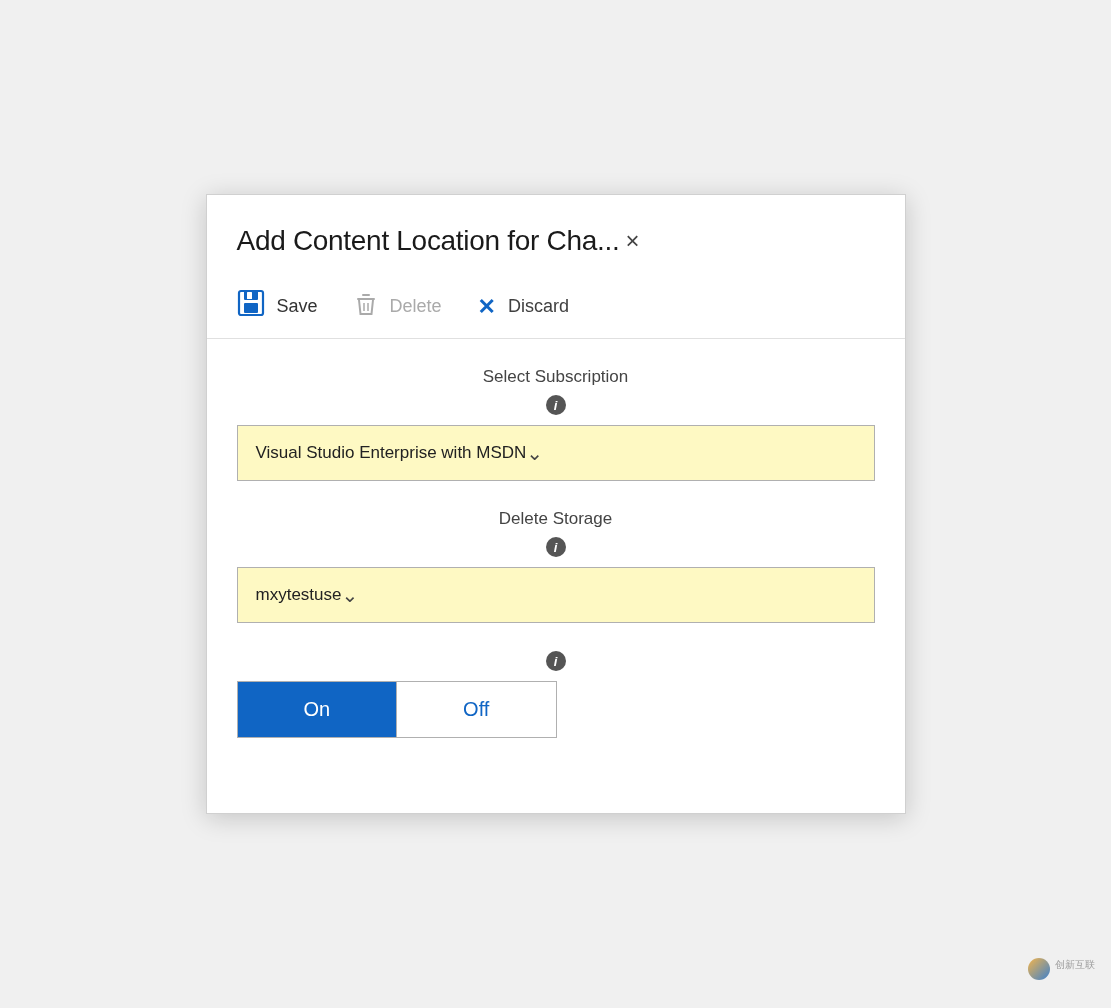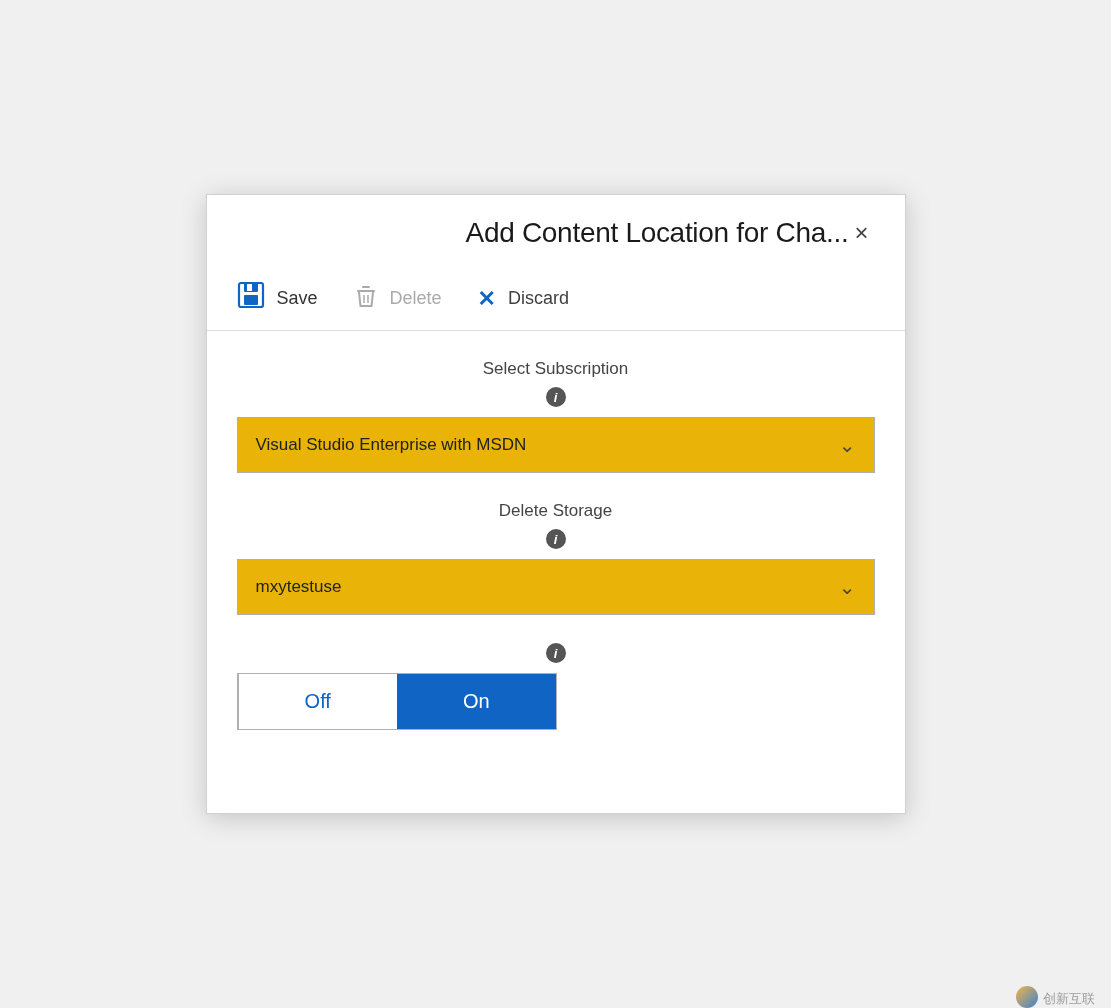--- a/index.html
+++ b/index.html
@@ -22,22 +22,22 @@
       width: 700px;
       min-height: 620px;
       box-shadow: 0 4px 24px rgba(0,0,0,0.18);
       position: relative;
       border: 1px solid #d0d0d0;
     }
 
     .dialog-header {
       display: flex;
       align-items: center;
-      justify-content: flex-end;
-      padding: 22px 30px 18px 30px;
+      justify-content: flex-start;
+      padding: 30px 30px 18px 30px;
       border-bottom: none;
     }
 
     .dialog-title {
       font-size: 28px;
       font-weight: 400;
       color: #1a1a1a;
       letter-spacing: -0.3px;
     }
 
@@ -128,25 +128,24 @@
       cursor: pointer;
       flex-shrink: 0;
     }
 
     .form-select {
       width: 100%;
       border: 1.5px solid #b0b0b0;
       padding: 14px 18px;
       font-size: 17px;
       color: #222;
-      background: #eab308;
-      cursor: pointer;
-      display: flex;
-      align-items: center;
-      justify-content: space-between;
+      background: #fef9c3;
+      cursor: pointer;
+      display: flex;
+      align-items: center;
       min-height: 56px;
     }
 
     .form-select .chevron {
       font-size: 20px;
       color: #444;
     }
 
     .toggle-group {
       display: flex;
@@ -171,26 +170,26 @@
     }
 
     .toggle-btn.inactive {
       background: #fff;
       color: #1065c4;
       border-left: 1.5px solid #b0b0b0;
     }
 
     .watermark {
       position: fixed;
-      bottom: 0;
+      bottom: 28px;
       right: 16px;
       display: flex;
-      align-items: flex-end;
+      align-items: flex-start;
       gap: 5px;
-      font-size: 13px;
+      font-size: 10px;
       color: #888;
       opacity: 0.8;
     }
 
     .watermark-logo {
       width: 22px;
       height: 22px;
       border-radius: 50%;
       background: linear-gradient(135deg, #f5a623, #1065c4);
       display: inline-block;
@@ -262,22 +261,22 @@
         <span>mxytestuse</span>
         <span class="chevron">⌄</span>
       </div>
     </div>
 
     <div class="form-group">
       <div class="form-label">
         <span class="info-icon">i</span>
       </div>
       <div class="toggle-group">
+        <button class="toggle-btn active">On</button>
         <button class="toggle-btn inactive">Off</button>
-        <button class="toggle-btn active">On</button>
       </div>
     </div>
 
   </div>
 </div>
 
 <div class="watermark">
   <span class="watermark-logo"></span>
   <span>创新互联</span>
 </div>

